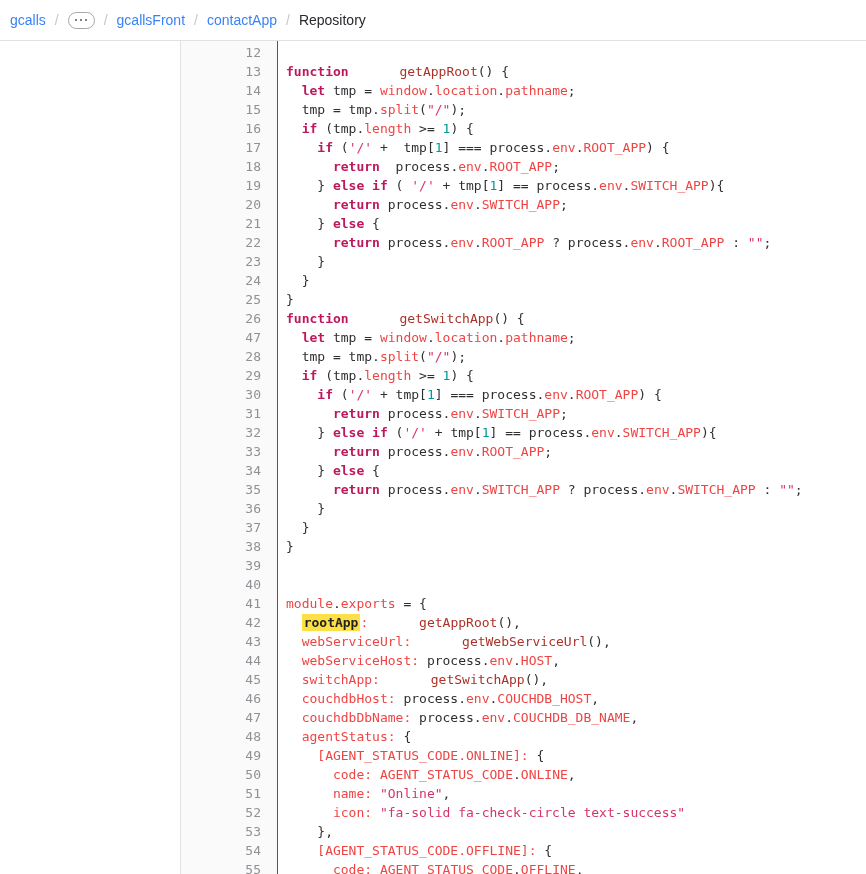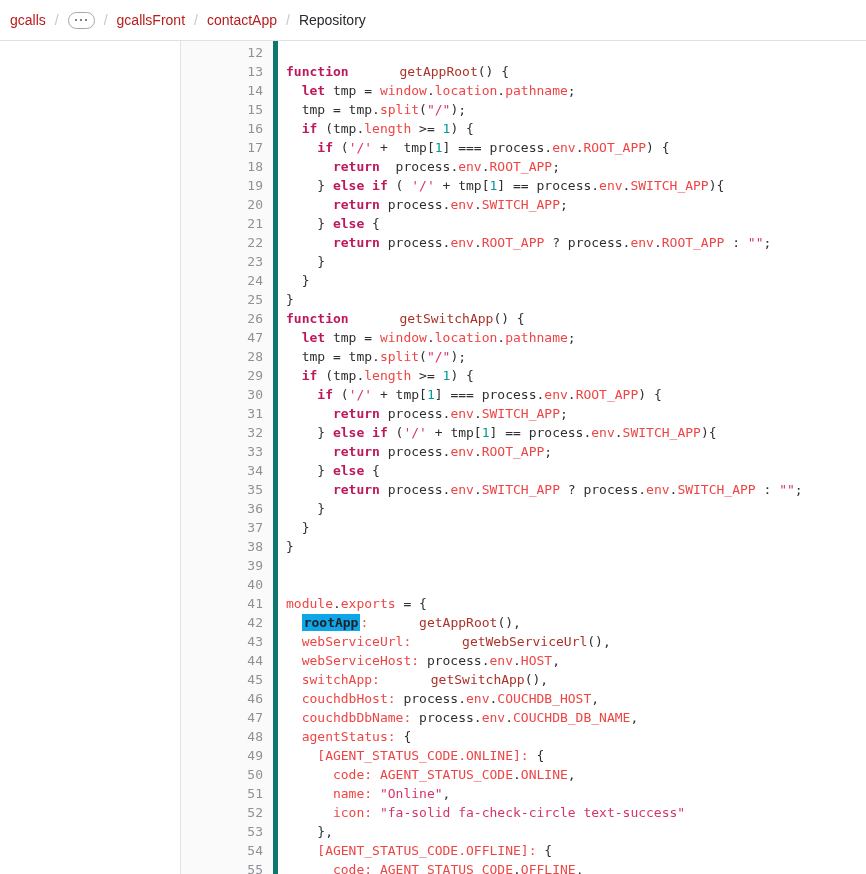--- a/index.html
+++ b/index.html
@@ -3,49 +3,49 @@
 <meta charset="utf-8">
 <style>
   * { box-sizing: border-box; margin: 0; padding: 0; }
   html, body { width: 866px; height: 874px; overflow: hidden; background: #ffffff;
     font-family: "Liberation Sans", sans-serif; }
 
   
   .header { height: 41px; display: flex; align-items: center; padding: 0 10px;
     border-bottom: 1px solid #e1e1e1; background: #ffffff; }
   .bc { display: flex; align-items: center; font-size: 14px; }
-  .bc-item { color: #b91c1c; text-decoration: none; cursor: pointer; }
+  .bc-item { color: #3b82f6; text-decoration: none; cursor: pointer; }
   .bc-item.current { font-weight: 400; color: #28272d; }
   .bc-sep { color: #c6c6cc; margin: 0 9px; }
   .bc-ellipsis { display: inline-flex; align-items: center; justify-content: center;
     gap: 2.5px; width: 27px; height: 17px; border: 1px solid #a6a6ad; border-radius: 9px;
     background: #ffffff; cursor: pointer; }
   .bc-ellipsis i { width: 2.5px; height: 2.5px; border-radius: 50%; background: #57575c; }
 
   
   .main { display: flex; height: 833px; }
   .filetree { width: 181px; border-right: 1px solid #e3e3e3; background: #ffffff; }
-  .gutter { width: 97px; background: #fafafa; border-right: 5px solid #0f766e;
-    padding: 2px 10px 0 0; text-align: right;
+  .gutter { width: 97px; background: #fafafa; border-right: 1px solid #0f766e;
+    padding: 2px 16px 0 0; text-align: right;
     font-family: "DejaVu Sans Mono", monospace; font-size: 13px; line-height: 19px;
     color: #8e9196; overflow: hidden; }
   .ln { height: 19px; cursor: pointer; }
   .code { flex: 1; padding: 2px 0 0 8px; overflow: hidden;
     font-family: "DejaVu Sans Mono", monospace; font-size: 13px; line-height: 19px;
     white-space: pre; color: #2f2f33; }
   .code-line { height: 19px; }
 
   
   .tok-p  { color: #2f2f33; }
   .tok-k  { color: #be185d; font-weight: 700; }
   .tok-f  { color: #ab3228; margin-left: 43px; }
   .tok-t  { color: #ef4444; }
   .tok-m  { color: #009999; }
   .tok-s  { color: #d6336c; }
-  .tok-hl { background: #0ea5e9; color: #222222; font-weight: 700; padding: 1px 2px; }
+  .tok-hl { background: #fde047; color: #222222; font-weight: 700; padding: 1px 2px; }
 </style>
 </head>
 <body>
 
 <div class="header">
   <nav class="bc">
       <a class="bc-item">gcalls</a>
       <span class="bc-sep">/</span>
       <button class="bc-ellipsis">
         <i></i>

